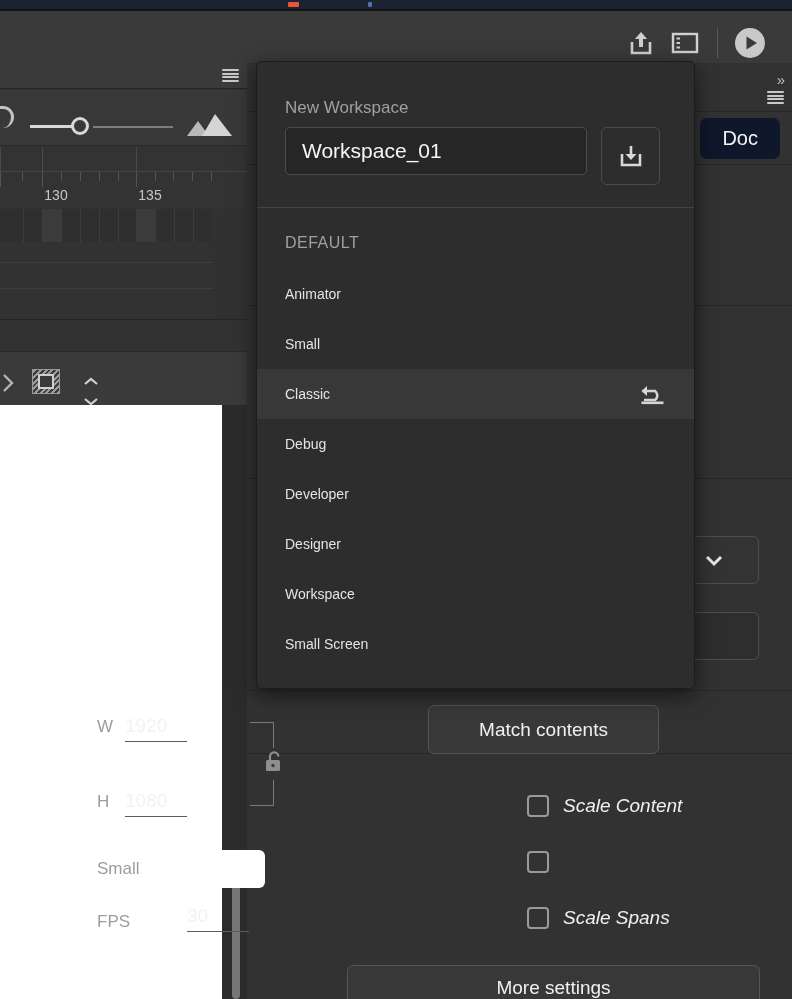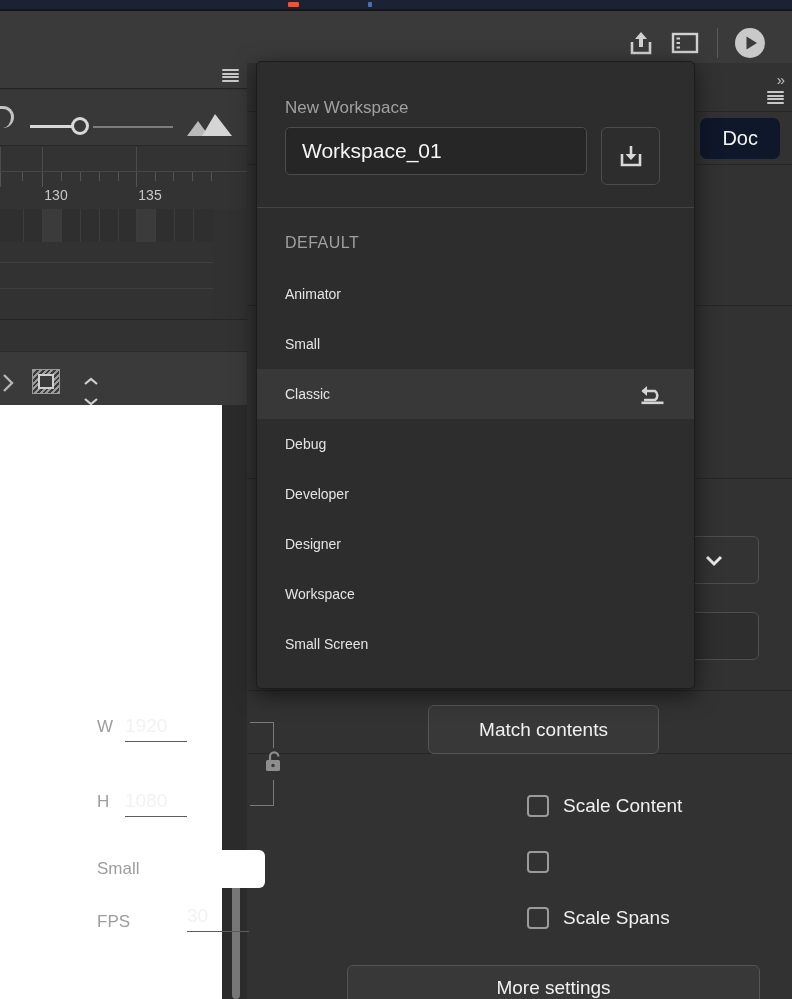--- a/index.html
+++ b/index.html
@@ -221,21 +221,21 @@
   .swatch {
     width: 78px; height: 38px; background: #ffffff; border-radius: 6px; cursor: pointer;
   }
 
   .match-btn {
     position: absolute; left: 428px; top: 705px; width: 231px; height: 49px;
     border: 1px solid #555555; border-radius: 6px; background: #383838;
     display: flex; align-items: center; justify-content: center;
     color: #f0f0f0; font-size: 19px; cursor: pointer;
   }
-  .chk-row { position: absolute; display: flex; align-items: flex-end; gap: 14px; cursor: pointer; }
+  .chk-row { position: absolute; display: flex; align-items: flex-end; gap: 14px; cursor: pointer; font-style: italic; }
   .chk-box {
     width: 22px; height: 22px; border: 2px solid #9a9a9a; border-radius: 4px; background: transparent;
   }
   .chk-lbl { color: #f0f0f0; font-size: 19px; }
   .more-btn {
     position: absolute; left: 347px; top: 965px; width: 413px; height: 46px;
     border: 1px solid #555555; border-radius: 6px; background: #383838;
     display: flex; align-items: center; justify-content: center;
     color: #f0f0f0; font-size: 19px; cursor: pointer;
   }

